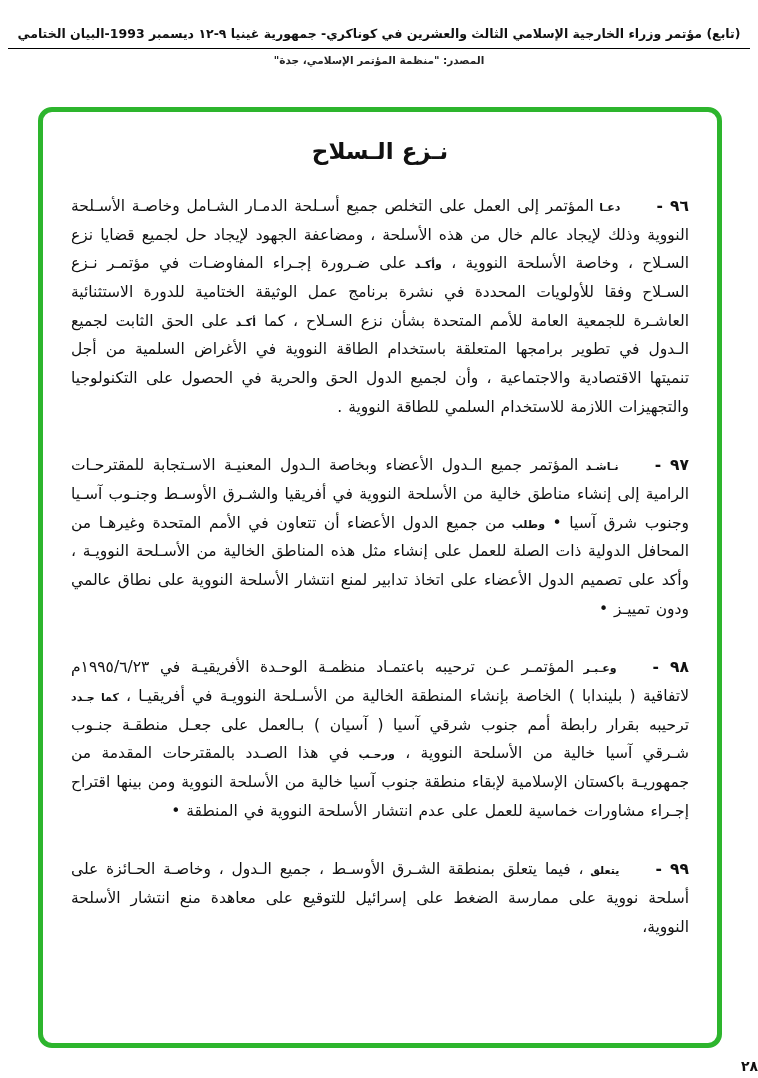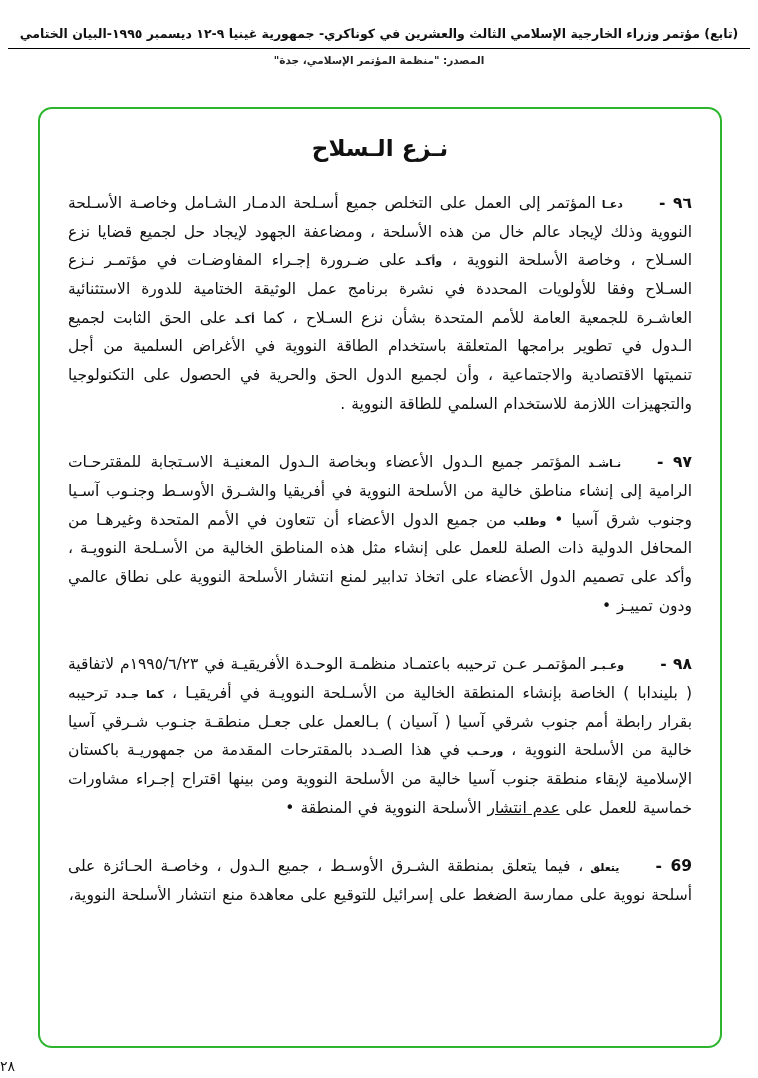--- a/index.html
+++ b/index.html
@@ -29,21 +29,21 @@
   .source-line {
     text-align:center;
     font-weight:bold;
     font-size:10.5px;
     color:#222;
   }
   .doc-frame {
     position:absolute;
     left:38px; top:107px;
     width:684px; height:941px;
-    border:2px solid #000000;
+    border:5px solid #000000;
     border-radius:14px;
     background:#fff;
     padding:18px 28px 10px 28px;
     overflow:hidden;
   }
   .doc-title {
     text-align:center;
     font-weight:bold;
     font-size:23px;
     margin:8px 0 28px 0;
@@ -59,41 +59,41 @@
   .para-number {
     font-weight:bold;
     margin-left:36px;
     white-space:nowrap;
   }
   .seg { display:inline; }
   .seg-bold {
     font-weight:bold;
     font-size:11px;
   }
-  .seg-underline { text-decoration:underline; }
+  .seg-underline { }
   .page-number {
     position:absolute;
     bottom:4px; left:0; right:0;
-    text-align:left;
-    font-weight:normal;
+    text-align:right;
+    font-weight:bold;
     font-size:14px;
   }
 </style>
 </head>
 <body>
 
 <div class="page-header">
-  <div class="header-line">(تابع) مؤتمر وزراء الخارجية الإسلامي الثالث والعشرين في كوناكري- جمهورية غينيا ٩-١٢ ديسمبر ١٩٩٥-البيان الختامي</div>
+  <div class="header-line">(تابع) مؤتمر وزراء الخارجية الإسلامي الثالث والعشرين في كوناكري- جمهورية غينيا ٩-١٢ ديسمبر 1993-البيان الختامي</div>
   <hr class="header-rule">
   <div class="source-line">المصدر: "منظمة المؤتمر الإسلامي، جدة"</div>
 </div>
 
 <div class="doc-frame" style="border-color: rgb(45, 181, 45);">
   <div class="doc-title">نـزع الـسلاح</div>
   <div id="paragraphs">
       <p class="para"><span class="para-number">٩٦ -</span><span class="seg seg-bold">دعـا </span><span class="seg">المؤتمر إلى العمل على التخلص جميع أسـلحة الدمـار الشـامل وخاصـة الأسـلحة النووية وذلك لإيجاد عالم خال من هذه الأسلحة ، ومضاعفة الجهود لإيجاد حل لجميع قضايا نزع السـلاح ، وخاصة الأسلحة النووية ، </span><span class="seg seg-bold">وأكـد </span><span class="seg">على ضـرورة إجـراء المفاوضـات في مؤتمـر نـزع السـلاح وفقا للأولويات المحددة في نشرة برنامج عمل الوثيقة الختامية للدورة الاستثنائية العاشـرة للجمعية العامة للأمم المتحدة بشأن نزع السـلاح ، كما </span><span class="seg seg-bold">أكـد </span><span class="seg">على الحق الثابت لجميع الـدول في تطوير برامجها المتعلقة باستخدام الطاقة النووية في الأغراض السلمية من أجل تنميتها الاقتصادية والاجتماعية ، وأن لجميع الدول الحق والحرية في الحصول على التكنولوجيا والتجهيزات اللازمة للاستخدام السلمي للطاقة النووية .</span></p>
       <p class="para"><span class="para-number">٩٧ -</span><span class="seg seg-bold">نـاشـد </span><span class="seg">المؤتمر جميع الـدول الأعضاء وبخاصة الـدول المعنيـة الاسـتجابة للمقترحـات الرامية إلى إنشاء مناطق خالية من الأسلحة النووية في أفريقيا والشـرق الأوسـط وجنـوب آسـيا وجنوب شرق آسيا • </span><span class="seg seg-bold">وطلب </span><span class="seg">من جميع الدول الأعضاء أن تتعاون في الأمم المتحدة وغيرهـا من المحافل الدولية ذات الصلة للعمل على إنشاء مثل هذه المناطق الخالية من الأسـلحة النوويـة ، وأكد على تصميم الدول الأعضاء على اتخاذ تدابير لمنع انتشار الأسلحة النووية على نطاق عالمي ودون تمييـز •</span></p>
       <p class="para"><span class="para-number">٩٨ -</span><span class="seg seg-bold">وعـبـر </span><span class="seg">المؤتمـر عـن ترحيبه باعتمـاد منظمـة الوحـدة الأفريقيـة في ١٩٩٥/٦/٢٣م لاتفاقية ( بليندابا ) الخاصة بإنشاء المنطقة الخالية من الأسـلحة النوويـة في أفريقيـا ، </span><span class="seg seg-bold">كما جـدد </span><span class="seg">ترحيبه بقرار رابطة أمم جنوب شرقي آسيا ( آسيان ) بـالعمل على جعـل منطقـة جنـوب شـرقي آسيا خالية من الأسلحة النووية ، </span><span class="seg seg-bold">ورحـب </span><span class="seg">في هذا الصـدد بالمقترحات المقدمة من جمهوريـة باكستان الإسلامية لإبقاء منطقة جنوب آسيا خالية من الأسلحة النووية ومن بينها اقتراح إجـراء مشاورات خماسية للعمل على </span><span class="seg seg-underline">عدم انتشار</span><span class="seg"> الأسلحة النووية في المنطقة •</span></p>
-      <p class="para"><span class="para-number">69 -</span><span class="seg seg-bold">يتعلق </span><span class="seg">، فيما يتعلق بمنطقة الشـرق الأوسـط ، جميع الـدول ، وخاصـة الحـائزة على أسلحة نووية على ممارسة الضغط على إسرائيل للتوقيع على معاهدة منع انتشار الأسلحة النووية،</span></p>
+      <p class="para"><span class="para-number">٩٩ -</span><span class="seg seg-bold">يتعلق </span><span class="seg">، فيما يتعلق بمنطقة الشـرق الأوسـط ، جميع الـدول ، وخاصـة الحـائزة على أسلحة نووية على ممارسة الضغط على إسرائيل للتوقيع على معاهدة منع انتشار الأسلحة النووية،</span></p>
     </div>
 </div>
 
 <div class="page-number">٢٨</div>
 
 </body></html>

